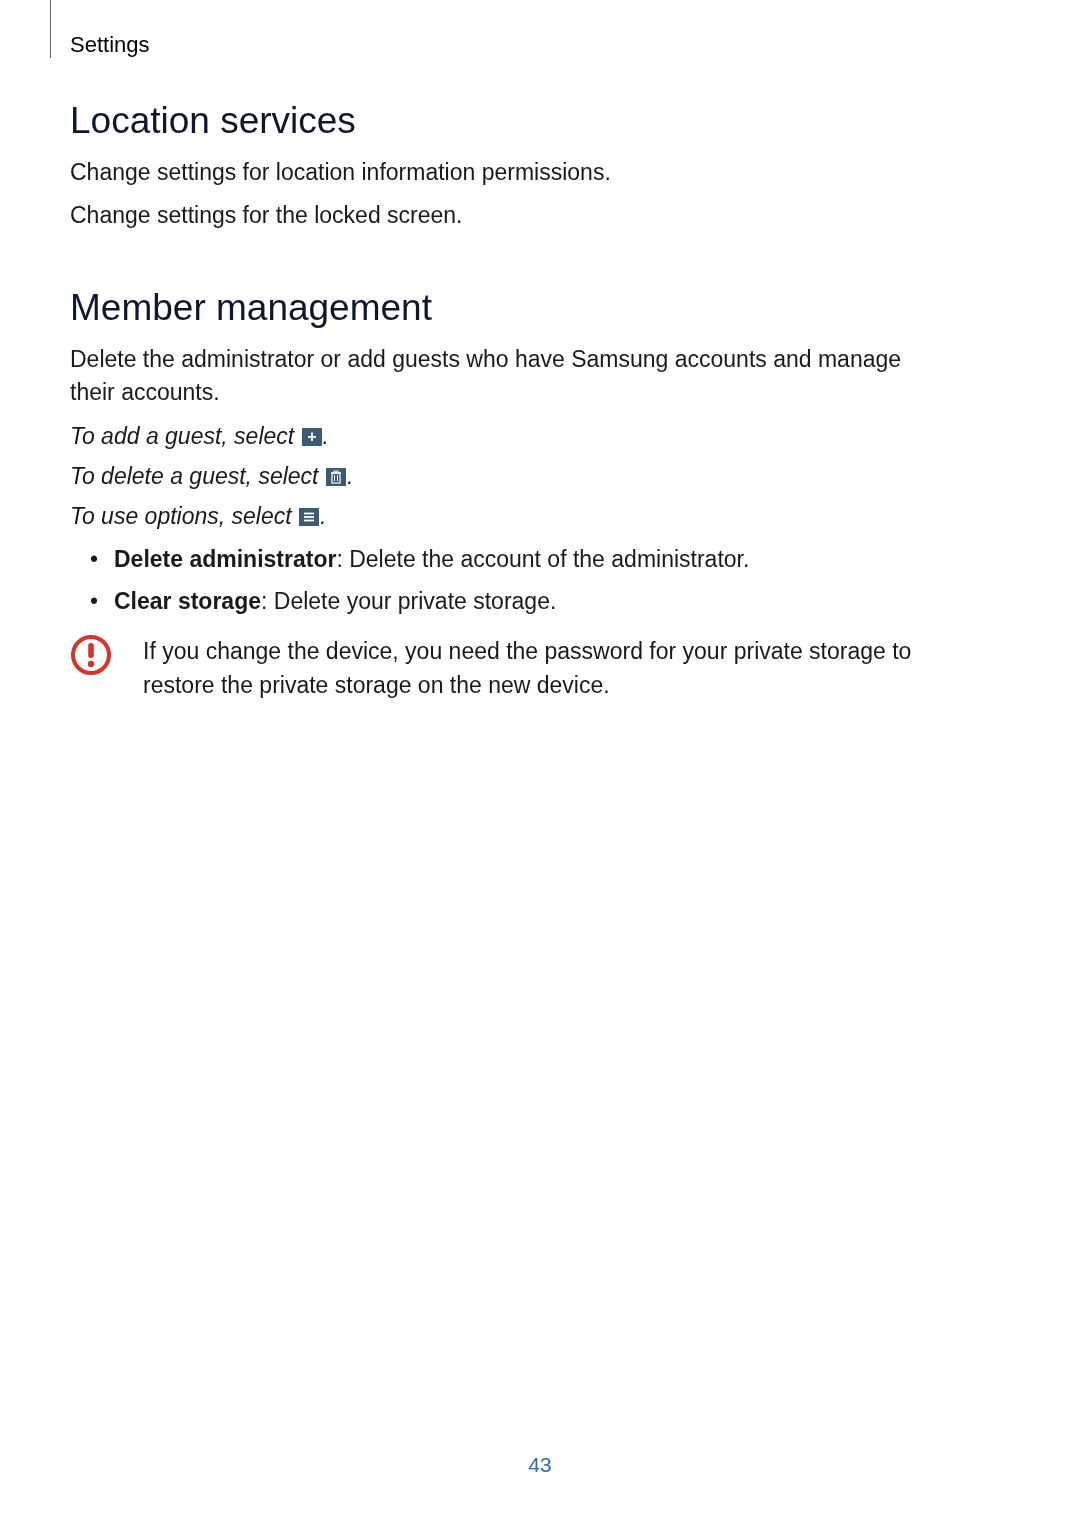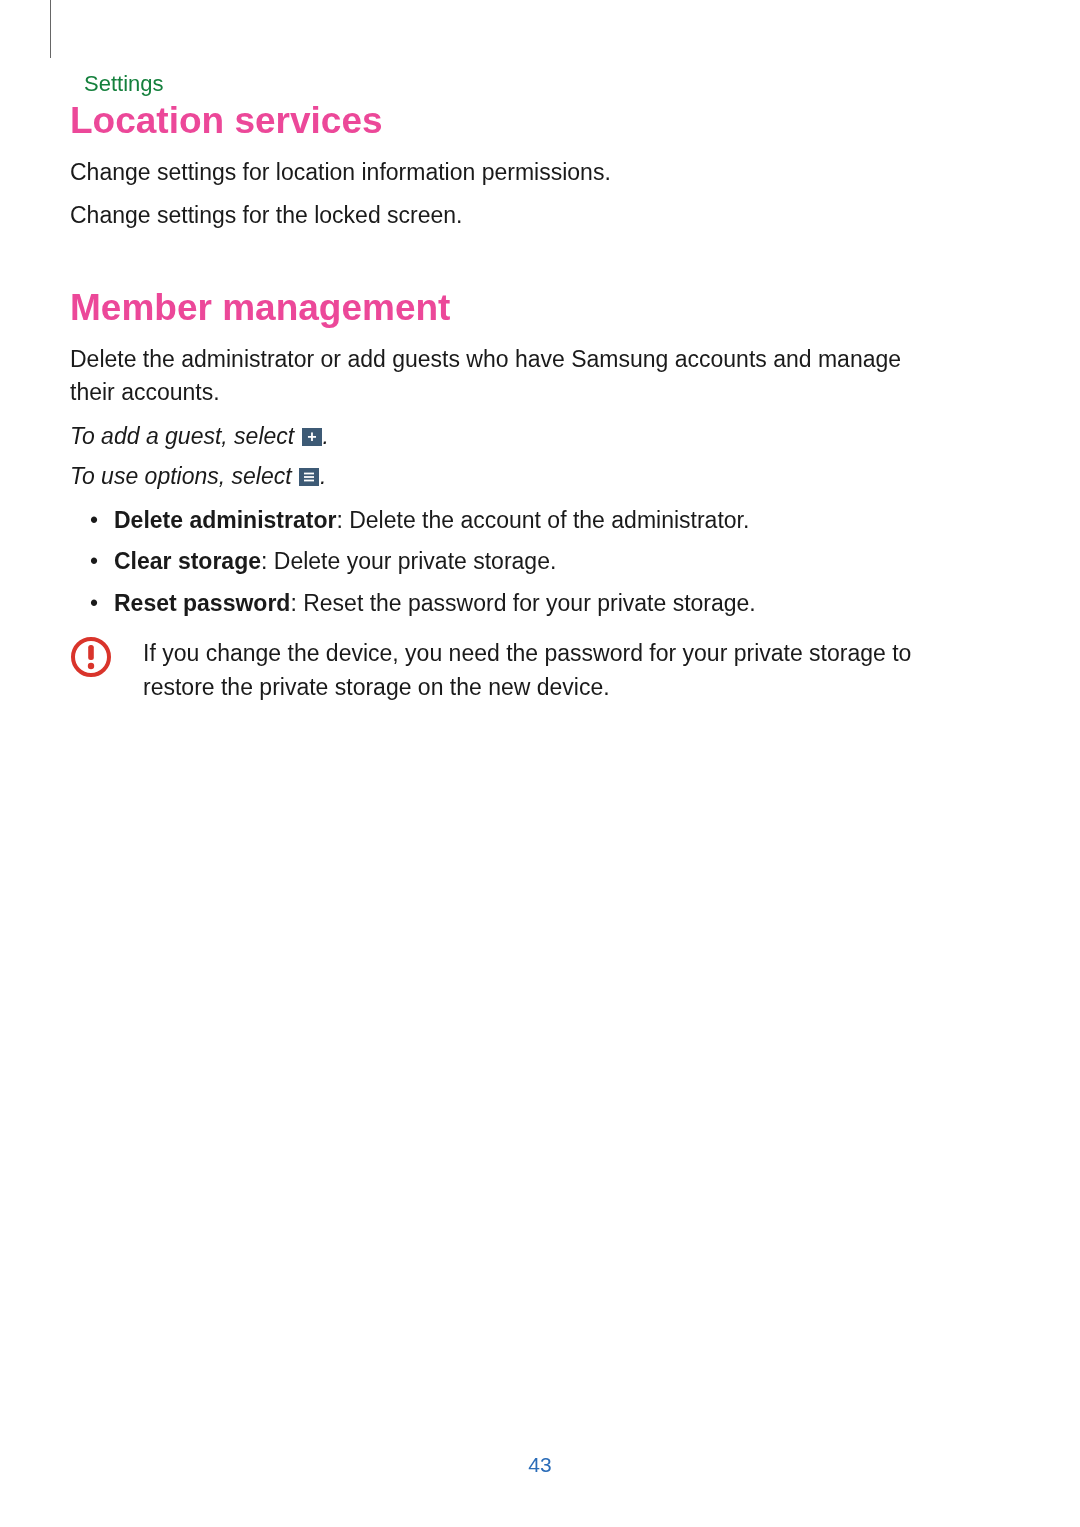--- a/index.html
+++ b/index.html
@@ -18,37 +18,36 @@
     .header-line {
       position: absolute;
       left: 50px;
       top: 0;
       width: 1px;
       height: 58px;
       background: #666;
     }
     .header-label {
       position: absolute;
-      left: 84px;
+      left: 70px;
       top: 32px;
       font-size: 22px;
-      color: #15803d;
+      color: #000000;
       font-weight: 400;
-      margin-top: 39px;
     }
     .content {
       position: absolute;
       left: 70px;
       top: 100px;
       width: 880px;
     }
     .section-title {
       font-size: 37px;
-      font-weight: 700;
-      color: #ec4899;
+      font-weight: 400;
+      color: #0f172a;
       margin-bottom: 14px;
       margin-top: 0;
     }
     .section-desc {
       font-size: 23px;
       color: #1a1a1a;
       line-height: 1.45;
       margin-bottom: 10px;
     }
     .bullet-list {
@@ -157,40 +156,48 @@
 
   <h2 class="section-title section-spacing">Member management</h2>
   <p class="section-desc">Delete the administrator or add guests who have Samsung accounts and manage their accounts.</p>
 
   <p class="para-line">
     <span>To add a guest, select </span><span class="icon-box inline-icon">
         <span class="plus-icon">+</span>
       </span><span>.</span>
   </p>
 
+  <p class="para-line">
+    <span>To delete a guest, select </span><span class="icon-box inline-icon">
+      <svg class="trash-svg" viewBox="0 0 12 14">
+        <rect x="2" y="3" width="8" height="10" fill="none" stroke="#fff" stroke-width="1.2"></rect>
+        <line x1="4.5" y1="5" x2="4.5" y2="11" stroke="#fff" stroke-width="1"></line>
+        <line x1="7.5" y1="5" x2="7.5" y2="11" stroke="#fff" stroke-width="1"></line>
+        <line x1="1" y1="3" x2="11" y2="3" stroke="#fff" stroke-width="1.2"></line>
+        <rect x="4" y="1" width="4" height="2" fill="none" stroke="#fff" stroke-width="1"></rect>
+      </svg>
+    </span><span>.</span>
+  </p>
 
   <p class="para-line">
     <span>To use options, select </span><span class="icon-box inline-icon">
       <svg class="list-svg" viewBox="0 0 14 12">
         <line x1="2" y1="2.5" x2="12" y2="2.5" stroke="#fff" stroke-width="1.8"></line>
         <line x1="2" y1="6" x2="12" y2="6" stroke="#fff" stroke-width="1.8"></line>
         <line x1="2" y1="9.5" x2="12" y2="9.5" stroke="#fff" stroke-width="1.8"></line>
       </svg>
     </span><span>.</span>
   </p>
 
   <ul class="bullet-list">
     <li>
       <span class="bold">Delete administrator</span><span>: Delete the account of the administrator.</span>
     </li>
     <li>
       <span class="bold">Clear storage</span><span>: Delete your private storage.</span>
-    </li>
-    <li>
-      <span class="bold">Reset password</span><span>: Reset the password for your private storage.</span>
     </li>
   </ul>
 
   <div class="caution-row">
     <div class="caution-icon-wrapper">
       <svg viewBox="0 0 42 42" width="42" height="42">
         <circle cx="21" cy="21" r="18" fill="none" stroke="#d9342b" stroke-width="4"></circle>
         <rect x="18.2" y="9" width="5.6" height="15" rx="2.5" fill="#d9342b"></rect>
         <circle cx="21" cy="30" r="3.2" fill="#d9342b"></circle>
       </svg>

